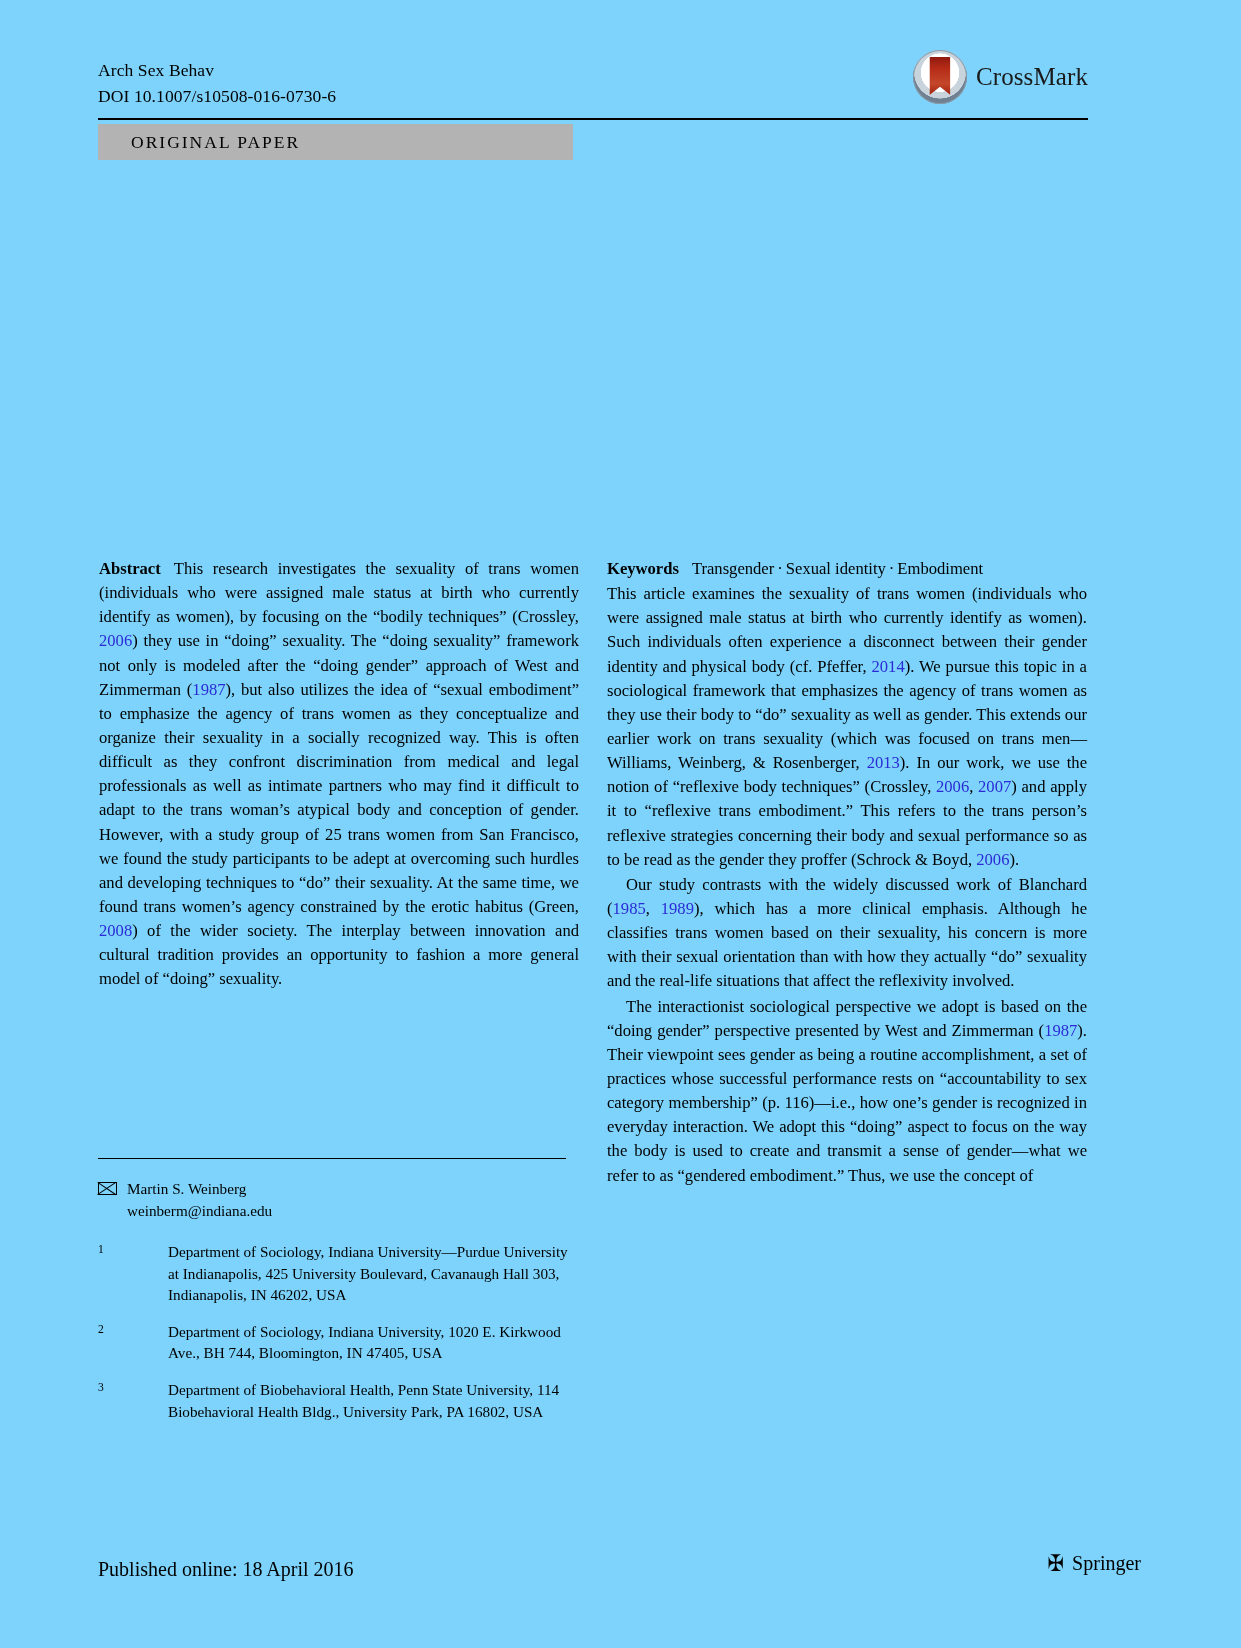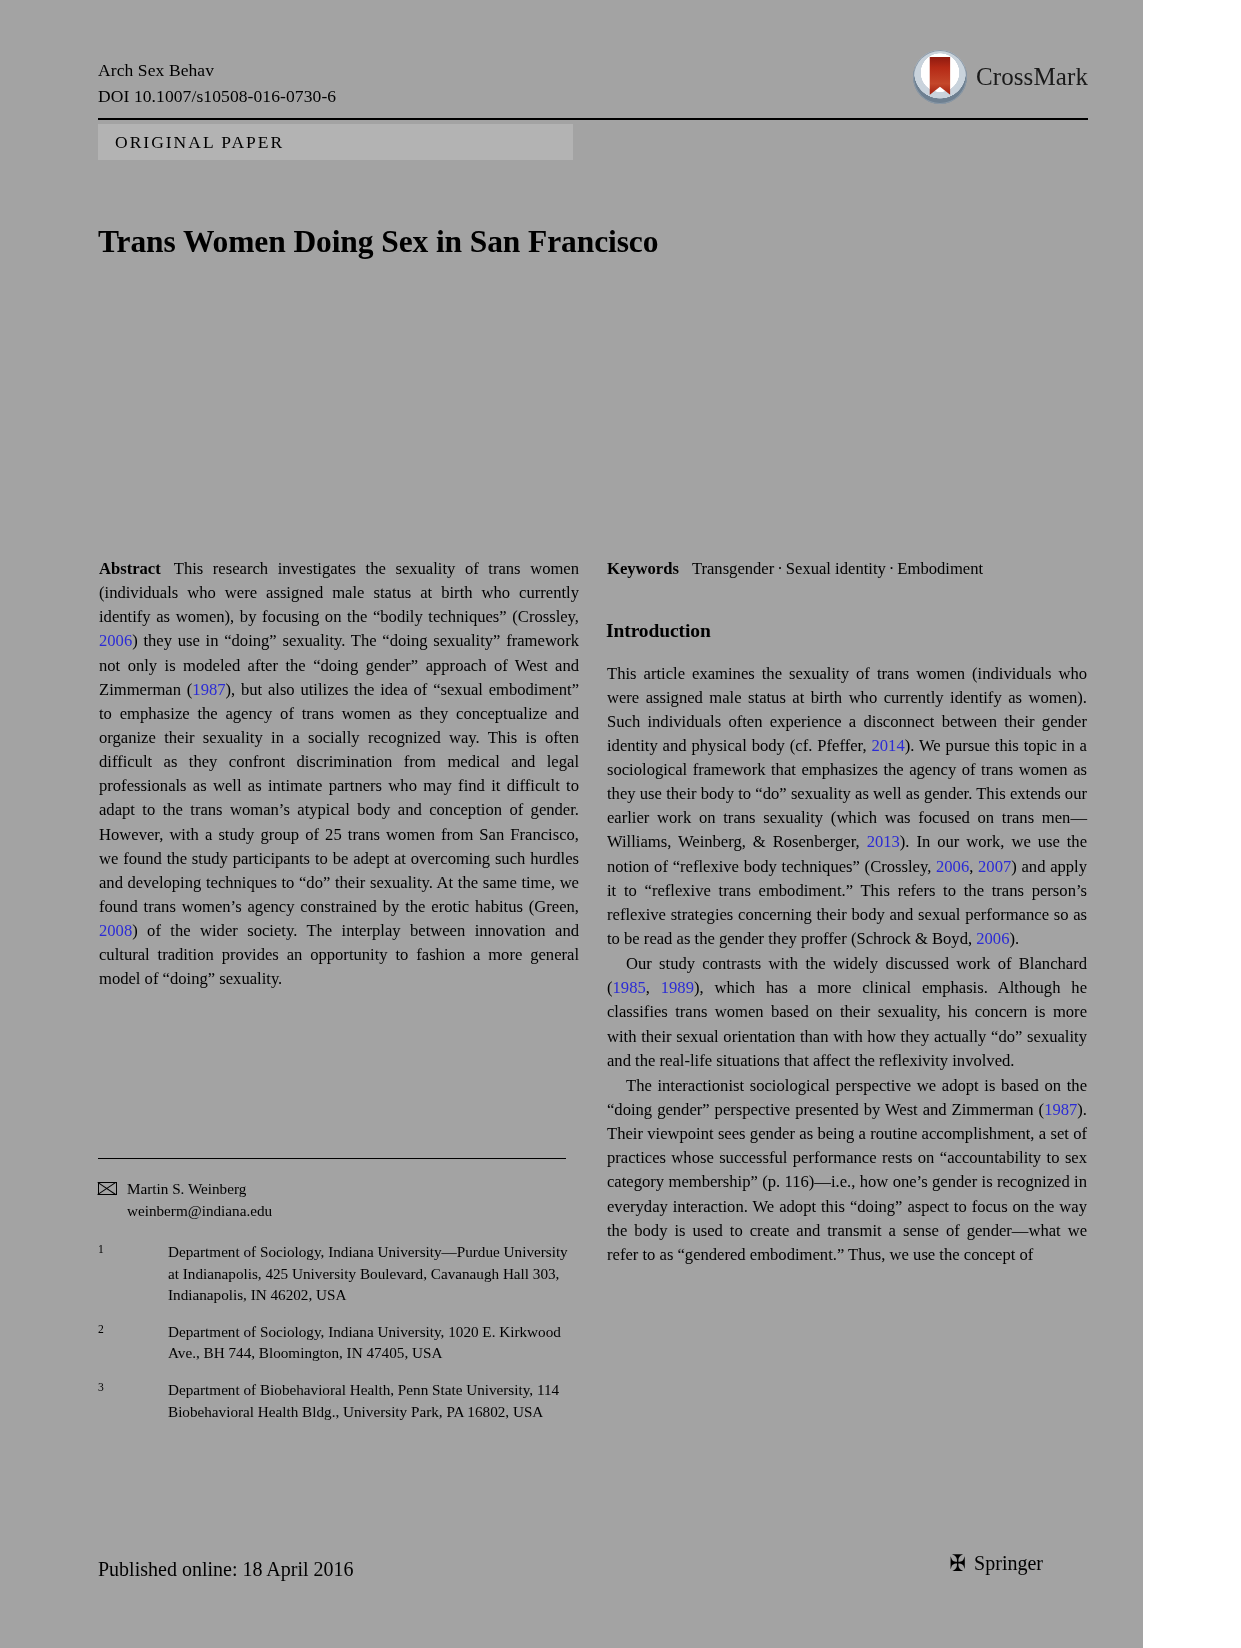--- a/index.html
+++ b/index.html
@@ -6,23 +6,23 @@
     margin: 0;
     padding: 0;
     background: #ffffff;
   }
   body {
     font-family: "Liberation Serif", "DejaVu Serif", serif;
     color: #000000;
   }
   .page {
     position: relative;
-    width: 1143px;
+    width: 1241px;
     height: 1648px;
-    background: #a3a3a3;
+    background: #7dd3fc;
     box-sizing: border-box;
     overflow: hidden;
   }
 
   
   .header {
     position: absolute;
     left: 98px;
     top: 58px;
     width: 990px;
@@ -77,21 +77,21 @@
   }
   .paper-type {
     position: absolute;
     left: 98px;
     top: 124px;
     width: 475px;
     height: 36px;
     background: #b3b3b3;
     display: flex;
     align-items: center;
-    padding-left: 17px;
+    padding-left: 33px;
     box-sizing: border-box;
     font-size: 17.5px;
     letter-spacing: 2.0px;
   }
 
   
   .title {
     position: absolute;
     left: 98px;
     top: 203px;
@@ -240,34 +240,32 @@
     </div>
     <div class="crossmark">
       <div class="crossmark-mark"></div>
       <div class="crossmark-label">CrossMark</div>
     </div>
   </div>
 
   <div class="rule-top"></div>
   <div class="paper-type">ORIGINAL PAPER</div>
 
-  <h1 class="title">Trans Women Doing Sex in San Francisco</h1>
 
 
   <div class="dates">
   </div>
 
   <div class="col col-left">
     <p><span class="lbl">Abstract</span><span class="lbl-gap"></span><span>This research investigates the sexuality of trans women (individuals who were assigned male status at birth who currently identify as women), by focusing on the “bodily techniques” (Crossley, </span><span class="cite">2006</span><span>) they use in “doing” sexuality. The “doing sexuality” framework not only is modeled after the “doing gender” approach of West and Zimmerman (</span><span class="cite">1987</span><span>), but also utilizes the idea of “sexual embodiment” to emphasize the agency of trans women as they conceptualize and organize their sexuality in a socially recognized way. This is often difficult as they confront discrimination from medical and legal professionals as well as intimate partners who may find it difficult to adapt to the trans woman’s atypical body and conception of gender. However, with a study group of 25 trans women from San Francisco, we found the study participants to be adept at overcoming such hurdles and developing techniques to “do” their sexuality. At the same time, we found trans women’s agency constrained by the erotic habitus (Green, </span><span class="cite">2008</span><span>) of the wider society. The interplay between innovation and cultural tradition provides an opportunity to fashion a more general model of “doing” sexuality.</span></p>
   </div>
 
   <div class="col col-right">
     <p><span class="lbl">Keywords</span><span class="lbl-gap"></span><span>Transgender</span><span class="kw-dot">·</span><span>Sexual identity</span><span class="kw-dot">·</span><span>Embodiment</span></p>
 
-    <h2 class="section">Introduction</h2>
 
     <p><span>This article examines the sexuality of trans women (individuals who were assigned male status at birth who currently identify as women). Such individuals often experience a disconnect between their gender identity and physical body (cf. Pfeffer, </span><span class="cite">2014</span><span>). We pursue this topic in a sociological framework that emphasizes the agency of trans women as they use their body to “do” sexuality as well as gender. This extends our earlier work on trans sexuality (which was focused on trans men—Williams, Weinberg, &amp; Rosenberger, </span><span class="cite">2013</span><span>). In our work, we use the notion of “reflexive body techniques” (Crossley, </span><span class="cite">2006</span><span>, </span><span class="cite">2007</span><span>) and apply it to “reflexive trans embodiment.” This refers to the trans person’s reflexive strategies concerning their body and sexual performance so as to be read as the gender they proffer (Schrock &amp; Boyd, </span><span class="cite">2006</span><span>).</span></p>
 
     <p class="indent"><span>Our study contrasts with the widely discussed work of Blanchard (</span><span class="cite">1985</span><span>, </span><span class="cite">1989</span><span>), which has a more clinical emphasis. Although he classifies trans women based on their sexuality, his concern is more with their sexual orientation than with how they actually “do” sexuality and the real-life situations that affect the reflexivity involved.</span></p>
 
     <p class="indent"><span>The interactionist sociological perspective we adopt is based on the “doing gender” perspective presented by West and Zimmerman (</span><span class="cite">1987</span><span>). Their viewpoint sees gender as being a routine accomplishment, a set of practices whose successful performance rests on “accountability to sex category membership” (p. 116)—i.e., how one’s gender is recognized in everyday interaction. We adopt this “doing” aspect to focus on the way the body is used to create and transmit a sense of gender—what we refer to as “gendered embodiment.” Thus, we use the concept of</span></p>
   </div>
 
   <div class="footnote-rule"></div>
   <div class="footnotes">

